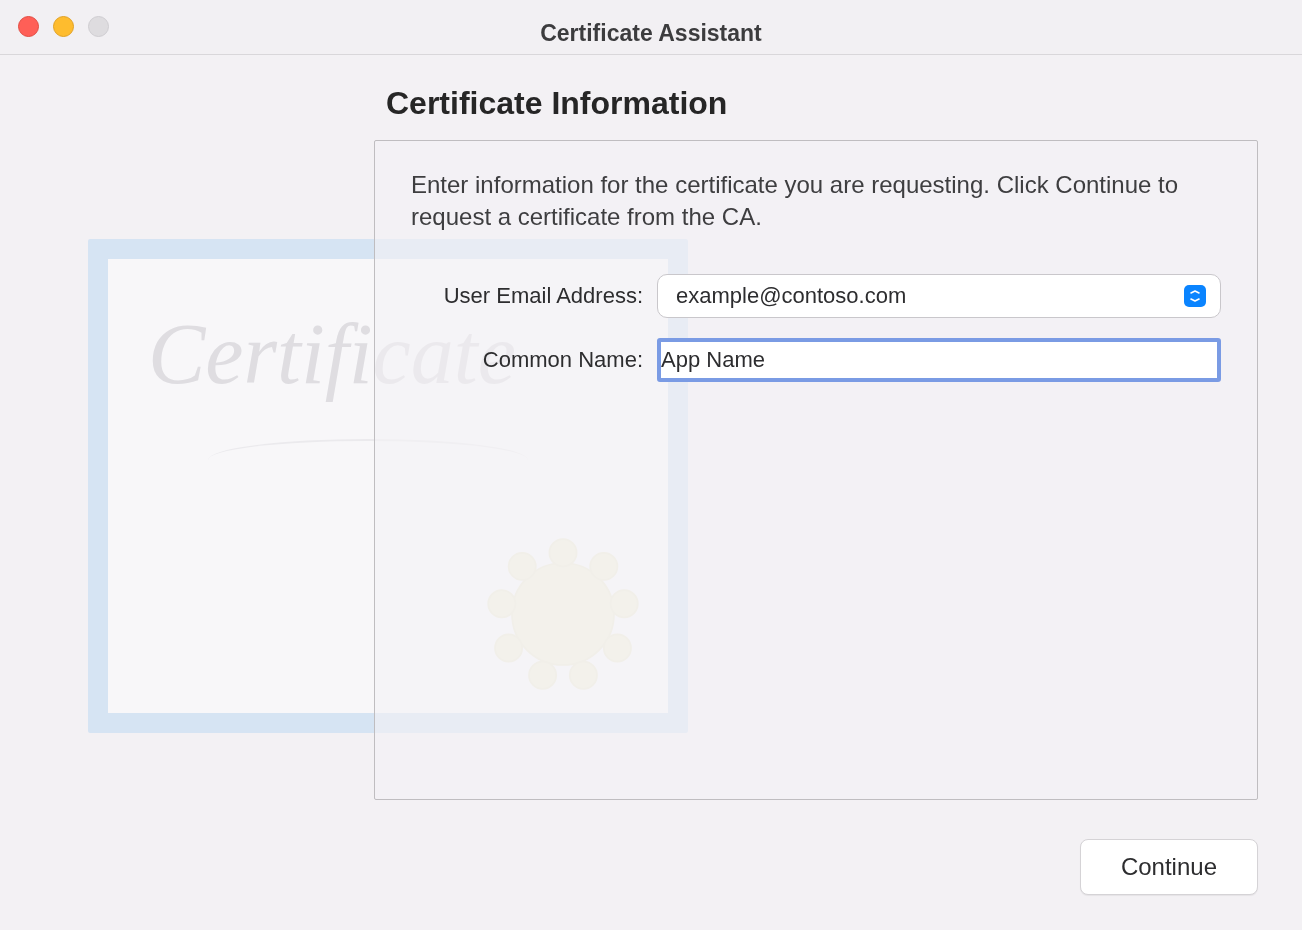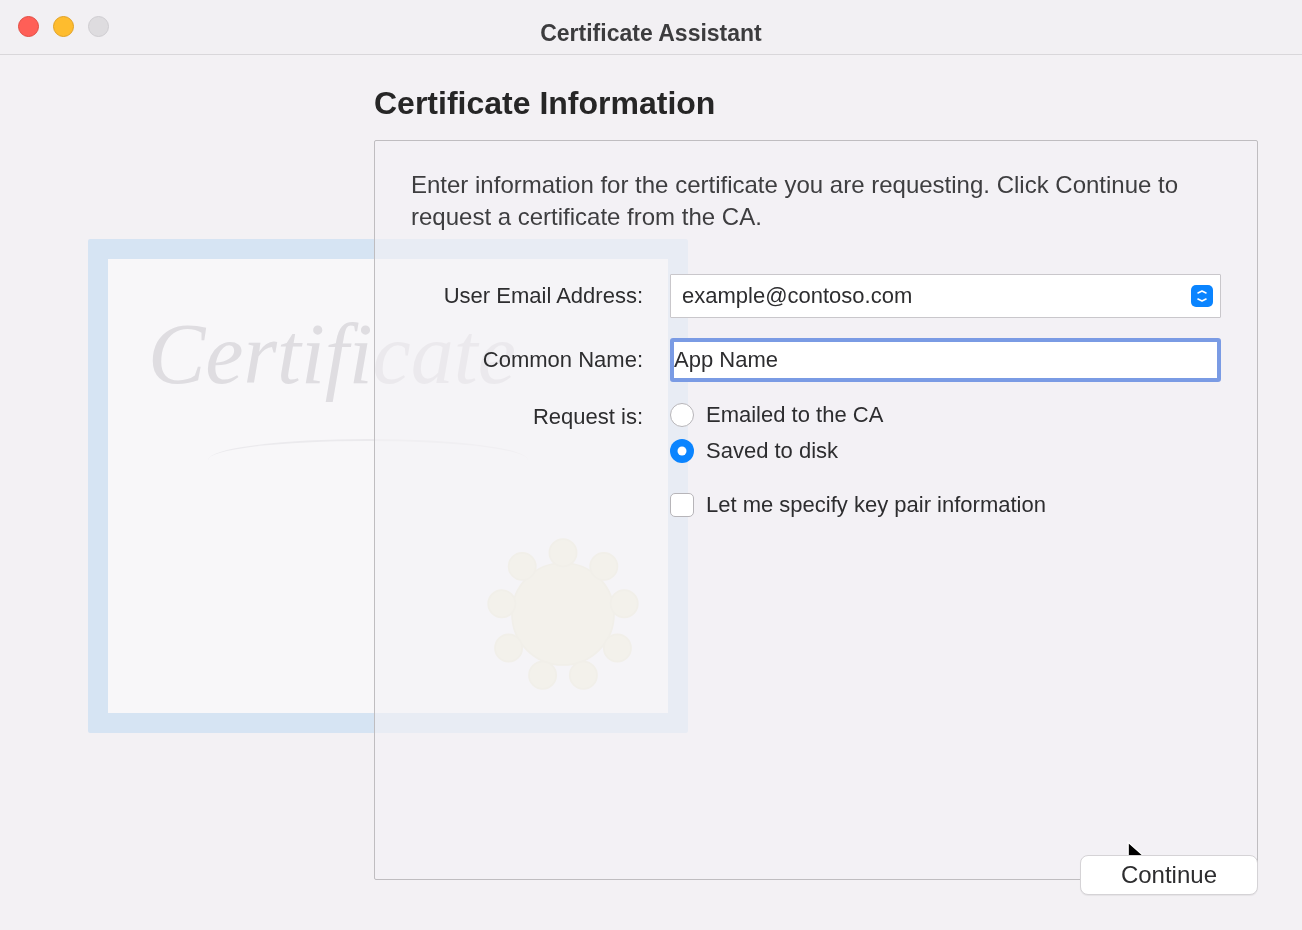--- a/index.html
+++ b/index.html
@@ -53,72 +53,71 @@
     pointer-events: none;
     margin-top: 13px;
   }
   .body {
     position: relative;
     width: 100%;
     height: calc(100% - 54px);
   }
   .heading {
     position: absolute;
-    left: 374px;
+    left: 386px;
     top: 30px;
     font-weight: 700;
     font-size: 32px;
     color: #262626;
   }
   .panel {
     position: absolute;
     left: 374px;
     top: 85px;
     width: 884px;
-    height: 740px;
+    height: 660px;
     border: 1px solid #bfbdc0;
     border-radius: 2px;
     box-sizing: border-box;
     background: rgba(244,242,245,0.6);
     padding: 28px 36px 0 36px;
   }
   .instructions {
     font-size: 24px;
     color: #3e3e40;
     line-height: 1.35;
     margin-bottom: 40px;
   }
   .form-row {
     display: flex;
     align-items: center;
     margin-bottom: 20px;
-    gap: 13px;
   }
   .label {
     width: 232px;
     text-align: right;
     padding-right: 14px;
     font-size: 22px;
     color: #2d2d2f;
     flex: 0 0 232px;
   }
   .field {
     flex: 1 1 auto;
     min-width: 0;
   }
   .text-input, .combo, .combo-input {
     width: 100%;
     height: 44px;
     font-size: 22px;
     color: #2d2d2f;
-    padding: 0 11px;
+    padding: 0 18px;
     box-sizing: border-box;
     background: #ffffff;
     border: 1px solid #c9c7cb;
-    border-radius: 1px;
+    border-radius: 10px;
     font-family: inherit;
     outline: none;
   }
   .combo {
     position: relative;
     display: flex;
     align-items: center;
   }
   .combo-text {
     flex: 1 1 auto;
@@ -183,21 +182,21 @@
     background: #fff;
     box-sizing: border-box;
     flex: 0 0 24px;
   }
   .checkbox-row { margin-top: 28px; }
   .request-rows { display: flex; flex-direction: column; }
   .continue-btn {
     position: absolute;
     right: 44px;
     bottom: 36px;
-    height: 40px;
+    height: 56px;
     padding: 0 40px;
     font-size: 24px;
     color: #2d2d2f;
     background: #ffffff;
     border: 1px solid #d5d3d6;
     border-radius: 8px;
     box-shadow: 0 1px 1px rgba(0,0,0,0.06);
     cursor: pointer;
     font-family: inherit;
     margin-top: 48px;
@@ -319,38 +318,20 @@
       </div>
 
       <div class="form-row">
         <div class="label">Common Name:</div>
         <div class="field">
           <input type="text" class="text-input focused" value="App Name" style="">
         </div>
       </div>
 
 
-      <div class="form-row" style="align-items:flex-start; margin-top:6px;">
-        <div class="label" style="padding-top:2px;">Request is:</div>
-        <div class="field request-rows">
-          <div class="radio-group">
-            <span class="radio-indicator"></span>
-            <span class="radio-label">Emailed to the CA</span>
-          </div>
-          <div class="radio-group">
-            <span class="radio-indicator selected"></span>
-            <span class="radio-label">Saved to disk</span>
-          </div>
-
-          <div class="checkbox-row">
-            <span class="checkbox-indicator"></span>
-            <span class="check-label">Let me specify key pair information</span>
-          </div>
-        </div>
-      </div>
 
       <div class="cursor">
         <svg viewBox="0 0 20 28">
           <path d="M1 1 L1 22 L6 17 L10 26 L14 24 L10 15 L17 15 Z" fill="#000" stroke="#fff" stroke-width="1"></path>
         </svg>
       </div>
 
     </div>
 
     <button class="continue-btn">Continue</button>

